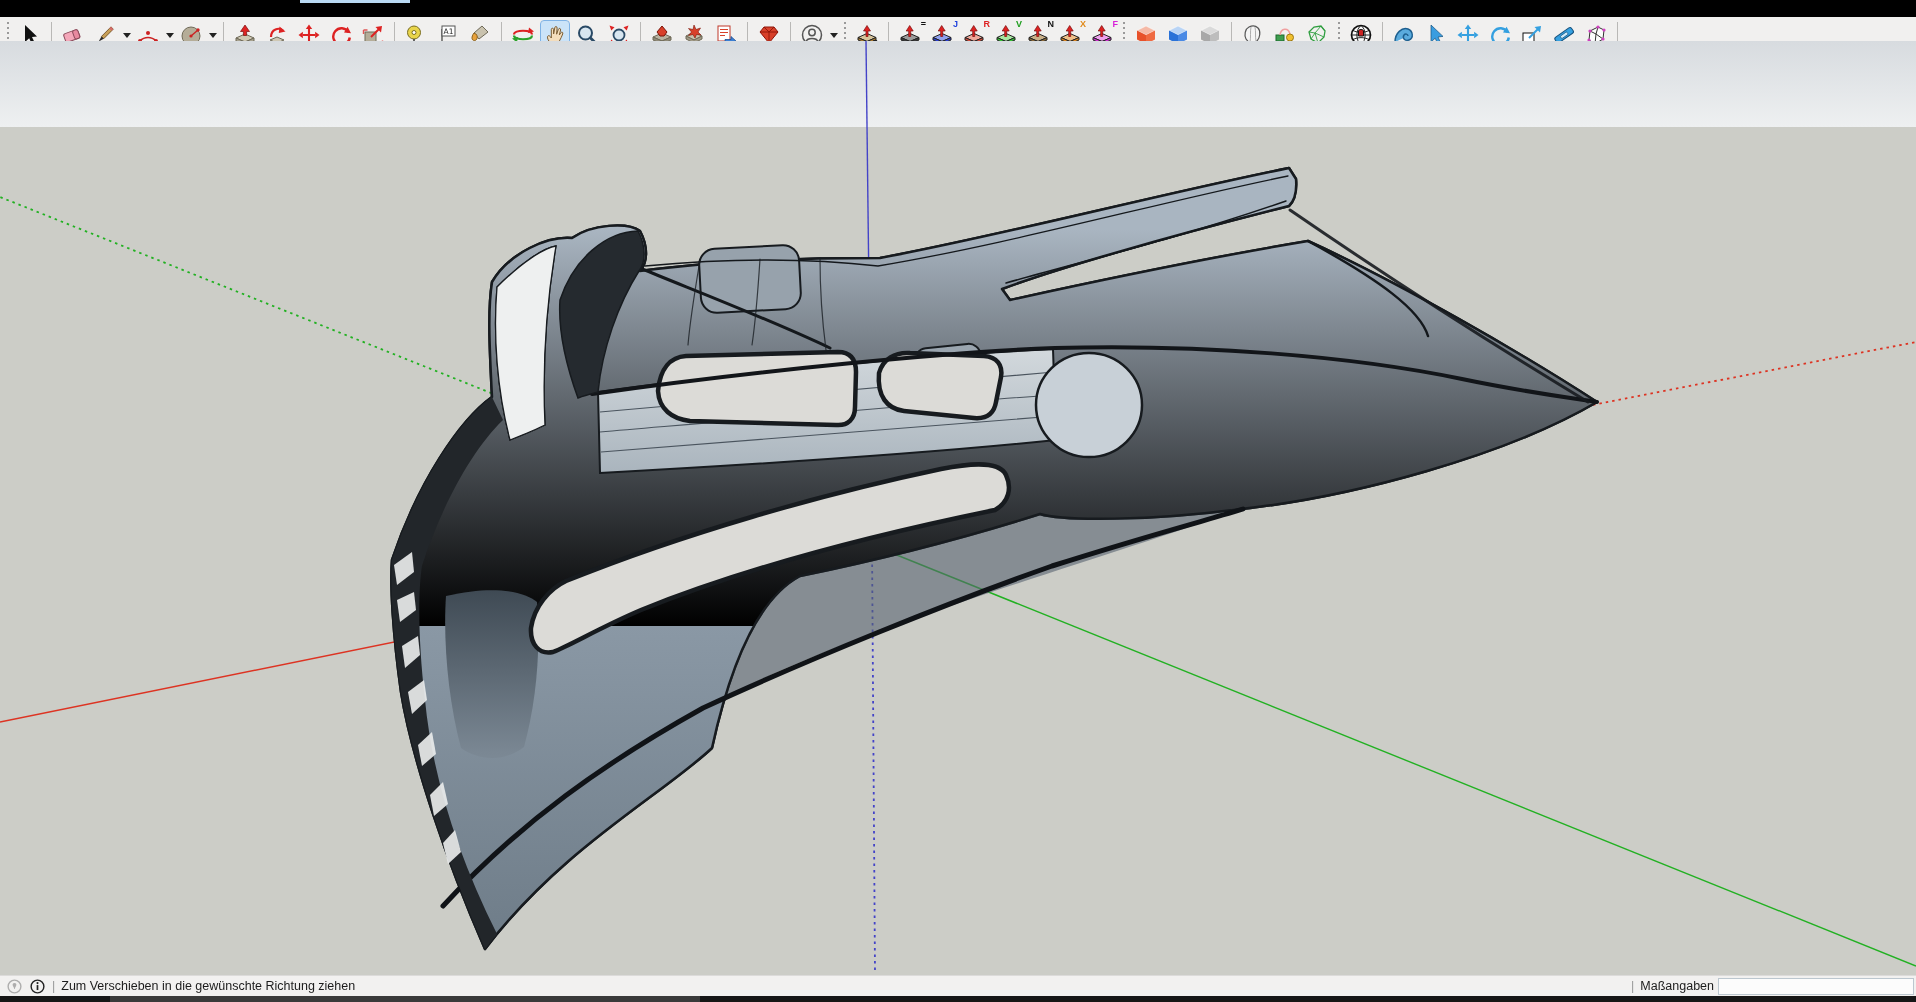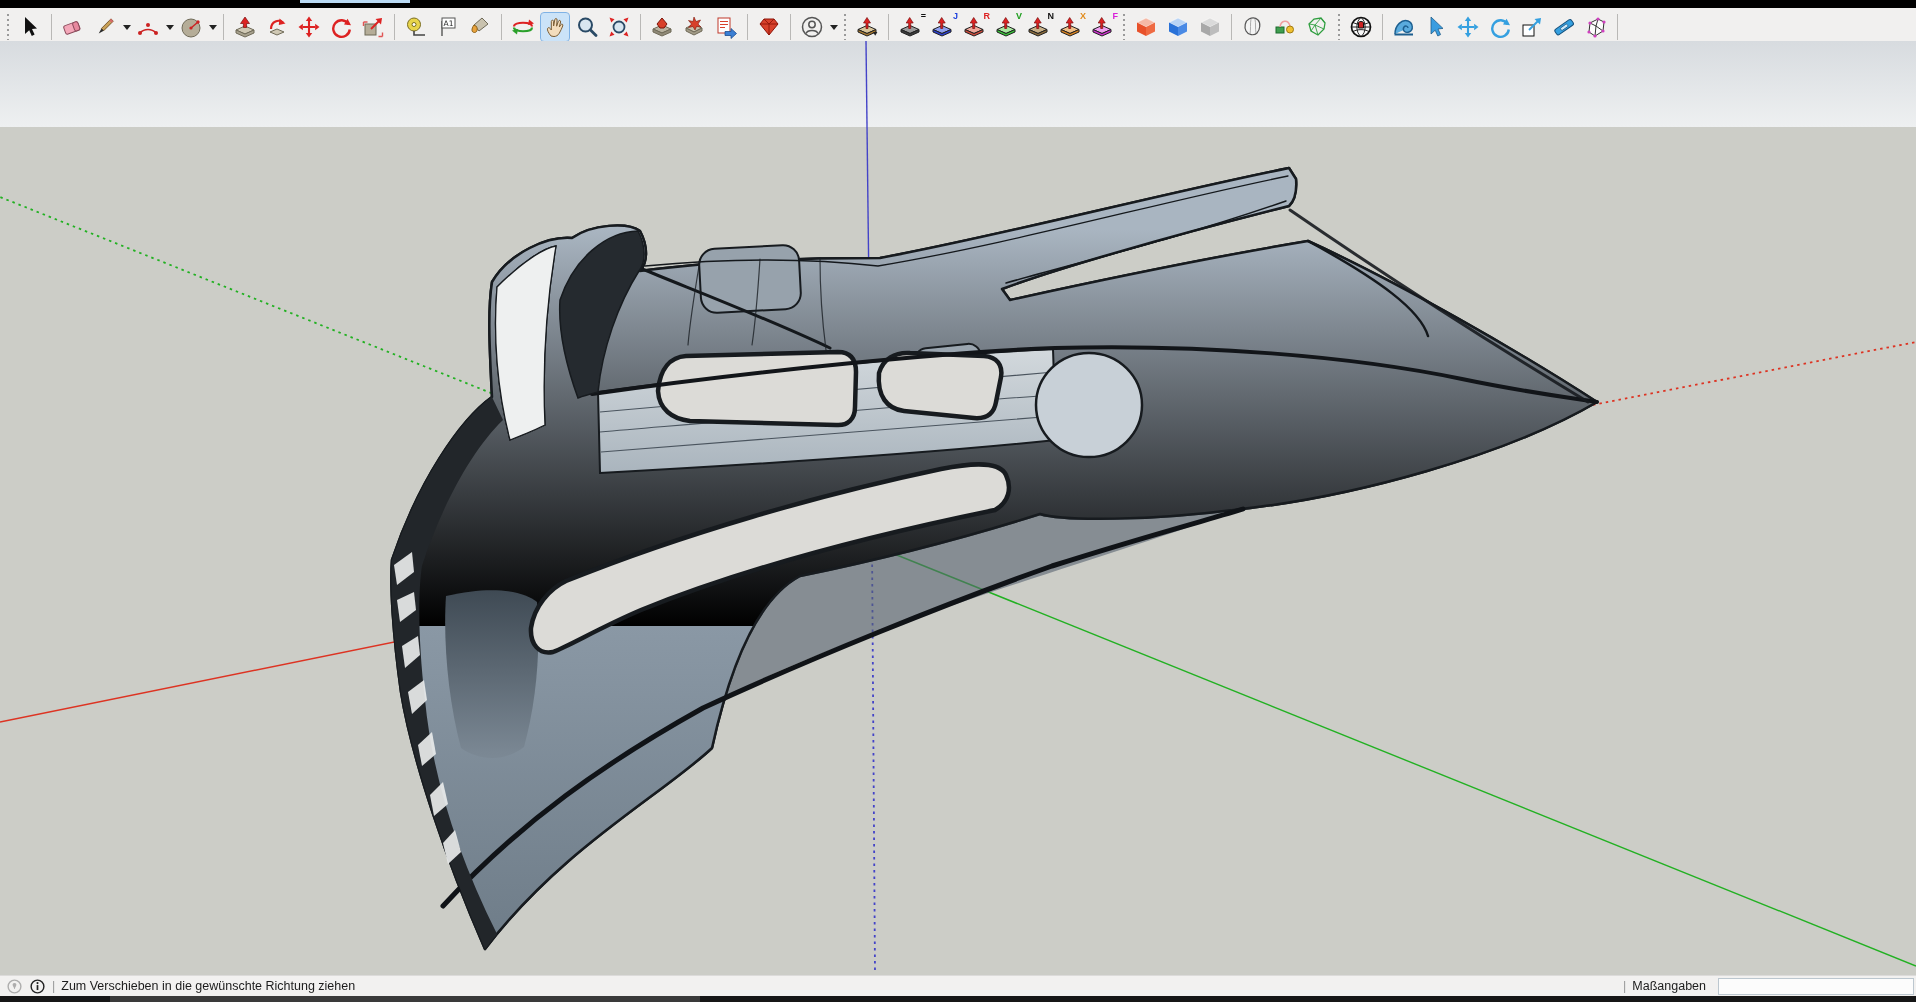--- a/index.html
+++ b/index.html
@@ -1,20 +1,20 @@
 <!DOCTYPE html>
 <html style="--sky-top: #d7dbdf; --sky-bottom: #eef0f1; --ground: #cccdc7; --hole: #dcdbd7; --wire: #171b1f; --body-light: #a9b5c1; --body-dark: #6e7c88; --beam-light: #d3d9dd; --axis-red: #dd3322; --axis-green: #22b122; --axis-blue: #4343c8; --active-tool-bg: #cbe3f8;"><head>
 <meta charset="utf-8">
 <style>
   html,body{margin:0;padding:0;background:#000;}
   body{width:1916px;height:1002px;position:relative;overflow:hidden;
        font-family:"Liberation Sans", sans-serif;}
   
-  .toolbar{position:absolute;left:0;top:8px;width:1916px;height:41px;
-           background:#f1f0ef;border-bottom:3px solid #0c4a6e;
+  .toolbar{position:absolute;left:0;top:17px;width:1916px;height:41px;
+           background:#f1f0ef;border-bottom:5px solid #0c4a6e;
            display:flex;align-items:center;box-sizing:border-box;padding-left:2px;}
   .tbtn{width:28px;height:28px;margin:0 2px;border-radius:3px;display:flex;
         align-items:center;justify-content:center;flex:0 0 auto;position:relative;}
   .tbtn svg{width:24px;height:24px;display:block;}
   .tbtn.active{background:var(--active-tool-bg);outline:1px solid #7fb2e5;}
   .dd{width:11px;height:28px;display:flex;align-items:center;justify-content:center;flex:0 0 auto;}
   .dd::before{content:"";border-left:4px solid transparent;border-right:4px solid transparent;
               border-top:5px solid #222;}
   .sep{width:1px;height:26px;background:#b9b8b6;margin:0 5px;flex:0 0 auto;}
   .dots{width:4px;height:26px;margin:0 4px;flex:0 0 auto;
@@ -25,21 +25,21 @@
   
   .viewport{position:absolute;left:0;top:41px;width:1916px;height:934px;}
   
   .statusbar{position:absolute;left:0;top:975px;width:1916px;height:21px;background:#f2f1f0;
              border-top:1px solid #dcdbda;display:flex;align-items:center;box-sizing:border-box;
              font-size:12.5px;color:#1c1c1c;}
   .statusbar .sicon{width:17px;height:17px;margin-left:6px;flex:0 0 auto;}
   .sbar-sep{color:#999;margin:0 6px;}
   .hint{white-space:nowrap;}
   .spacer{flex:1;}
-  .measure-label{margin-right:12px;white-space:nowrap;}
+  .measure-label{margin-right:4px;white-space:nowrap;}
   .measure-input{width:196px;height:17px;border:1px solid #bcc7cf;background:#fcfcfc;
                  font-family:"Liberation Sans",sans-serif;font-size:12px;padding:0 3px;
                  box-sizing:border-box;margin-right:2px;}
   .bottomstrip{position:absolute;left:0;top:996px;width:1916px;height:6px;background:#161616;}
   .bottomstrip .seg{position:absolute;top:0;height:6px;background:#3a3a3a;}
 </style>
 </head>
 <body>
 
 <div class="toolbar">

